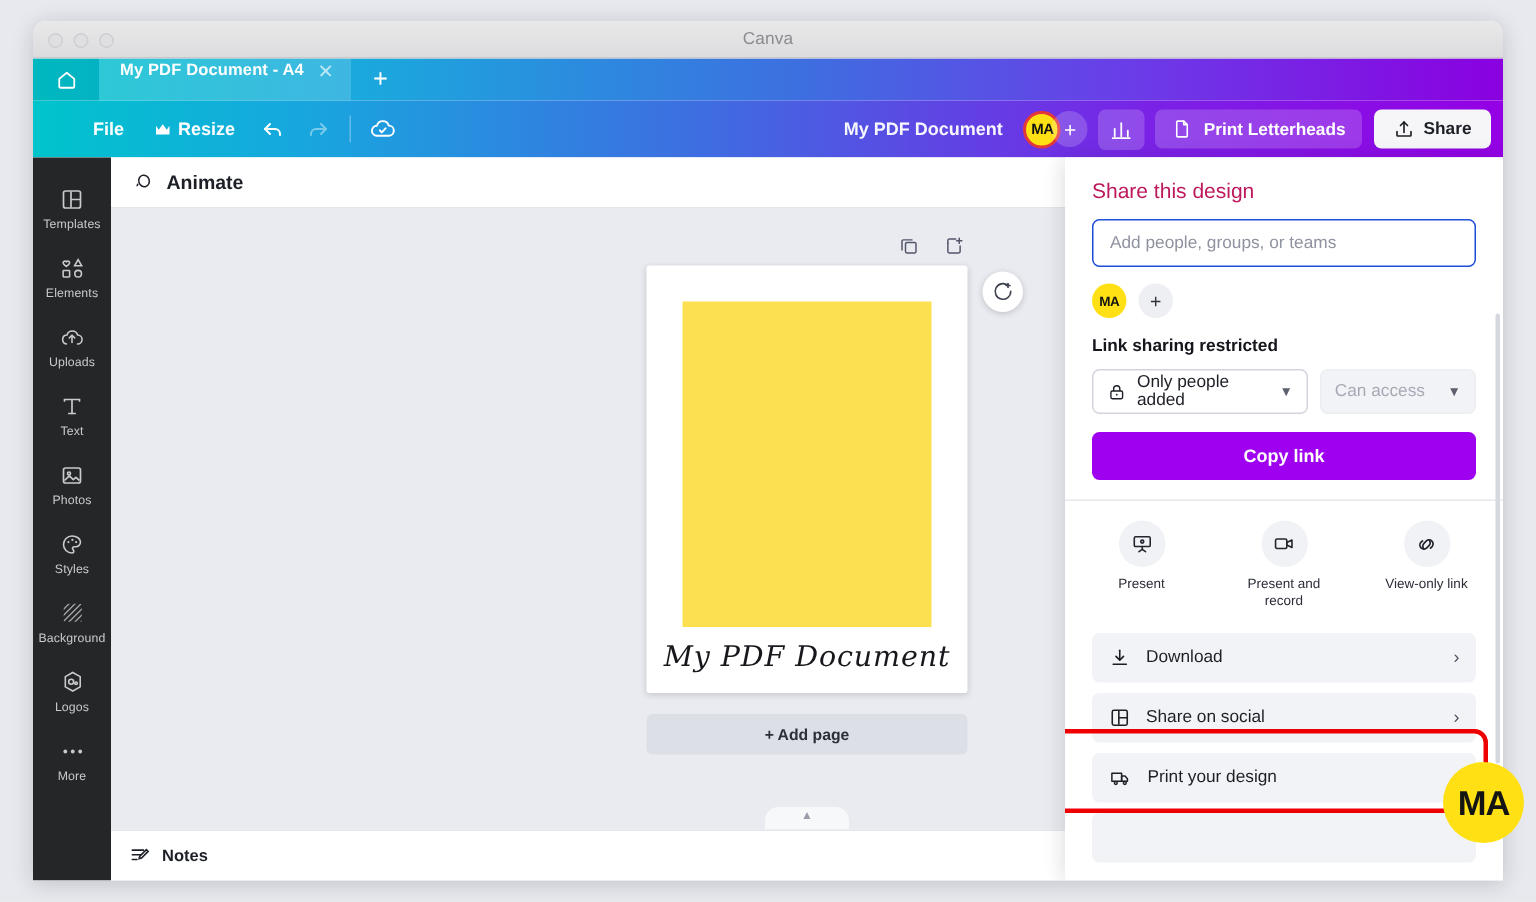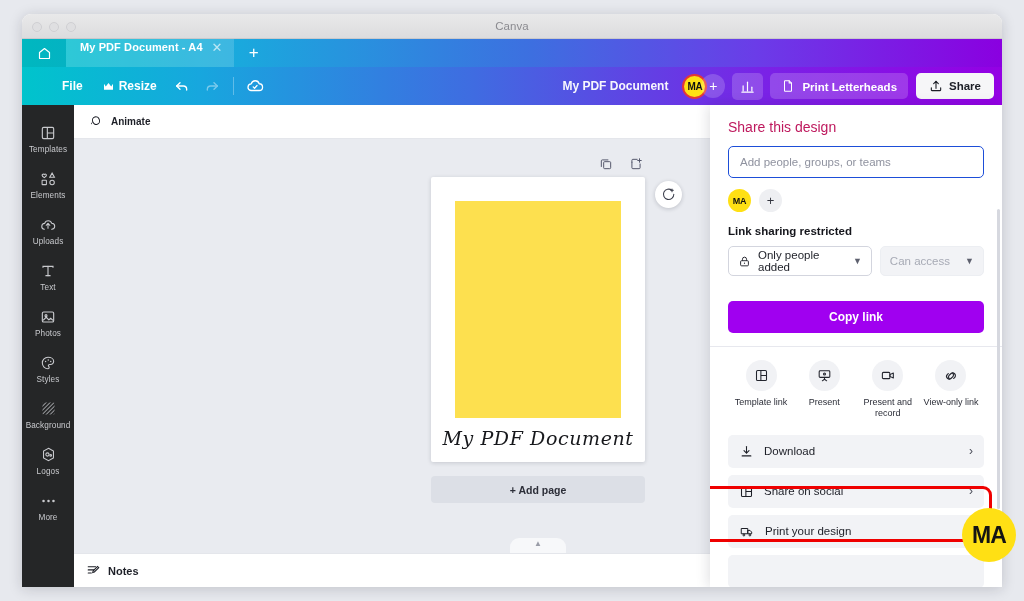--- a/index.html
+++ b/index.html
@@ -102,21 +102,21 @@
   }
   .sb-item .lbl { font-size: 8.2px; letter-spacing: .1px; }
   .sb-ico { height: 17px; display: flex; align-items: center; justify-content: center; }
 
   
   .canvascol { flex: 1; display: flex; flex-direction: column; min-width: 0; }
   .animbar {
     height: 34px; background: #fff; border-bottom: 1px solid #e4e6eb;
     display: flex; align-items: center; padding-left: 14px; gap: 8px;
   }
-  .animbar .lbl { font-size: 10px; font-weight: 700; color: #1d1f27; }
+  .animbar .lbl { font-size: 13px; font-weight: 700; color: #1d1f27; }
   .workspace { flex: 1; position: relative; background: #e9ebf0; overflow: hidden; }
 
   .page-wrap { position: absolute; left: 50%; transform: translateX(-50%); top: 18px; width: 214px; }
   .page-tools { display: flex; justify-content: flex-end; gap: 16px; padding-right: 2px; margin-bottom: 6px; color: #53566a; }
   .page {
     width: 214px; height: 285px; background: #fff; border-radius: 2px;
     box-shadow: 0 1px 4px rgba(20,24,40,.16);
     position: relative;
   }
   .page .yellow { position: absolute; left: 24px; top: 24px; right: 24px; height: 217px; background: #fde04f; }
@@ -195,21 +195,21 @@
     width: 23px; height: 23px; border-radius: 50%; background: #ffe014;
     display: flex; align-items: center; justify-content: center;
     font-size: 9px; font-weight: 800; color: #111; letter-spacing: -.3px;
   }
   .sp-plus {
     width: 23px; height: 23px; border-radius: 50%; background: #eeeff2;
     display: flex; align-items: center; justify-content: center;
     font-size: 13px; color: #33353f; font-weight: 400;
   }
   .sp-sub { font-size: 11.5px; font-weight: 700; color: #15161c; margin-bottom: 9px; }
-  .sp-selects { display: flex; gap: 8px; margin-bottom: 25px; }
+  .sp-selects { display: flex; gap: 8px; margin-bottom: 12px; }
   .sel {
     height: 30px; border: 1px solid #d3d5de; border-radius: 5px;
     display: flex; align-items: center; gap: 7px; padding: 0 9px;
     font-size: 11.5px; color: #1d1f27;
   }
   .sel.grow { flex: 1 1 auto; }
   .sel.dis { background: #f2f3f6; border-color: #eceef2; color: #a7aab5; width: 110px; justify-content: space-between; }
   .sel .chev { margin-left: auto; color: #5d606e; font-size: 9px; }
   .copy-btn {
     width: 100%; height: 32px; border-radius: 5px; background: #a000f0;
@@ -564,30 +564,20 @@
             <span class="chev">▼</span>
           </div>
         </div>
         <div class="copy-btn">Copy link</div>
 
         <div class="sp-divider"></div>
 
         <div class="sp-quick">
           <div class="qi">
             <span class="bubble">
-              <svg width="15" height="15" viewBox="0 0 24 24" fill="none" stroke="#23252e" stroke-width="1.7">
-                  <rect x="4" y="4" width="16" height="16" rx="1.8"></rect>
-                  <path d="M11 4.5v15"></path>
-                  <path d="M11 12h9"></path>
-                </svg>
-            </span>
-            <span class="lbl">Template link</span>
-          </div>
-          <div class="qi">
-            <span class="bubble">
               <svg width="15" height="15" viewBox="0 0 24 24" fill="none" stroke="#23252e" stroke-width="1.7" stroke-linecap="round">
                   <rect x="3.5" y="4.5" width="17" height="10.5" rx="1.5"></rect>
                   <path d="M12 15v3"></path>
                   <path d="M8.5 20.5 12 18l3.5 2.5"></path>
                   <circle cx="12" cy="9.7" r="1.6"></circle>
                 </svg>
             </span>
             <span class="lbl">Present</span>
           </div>
           <div class="qi">

